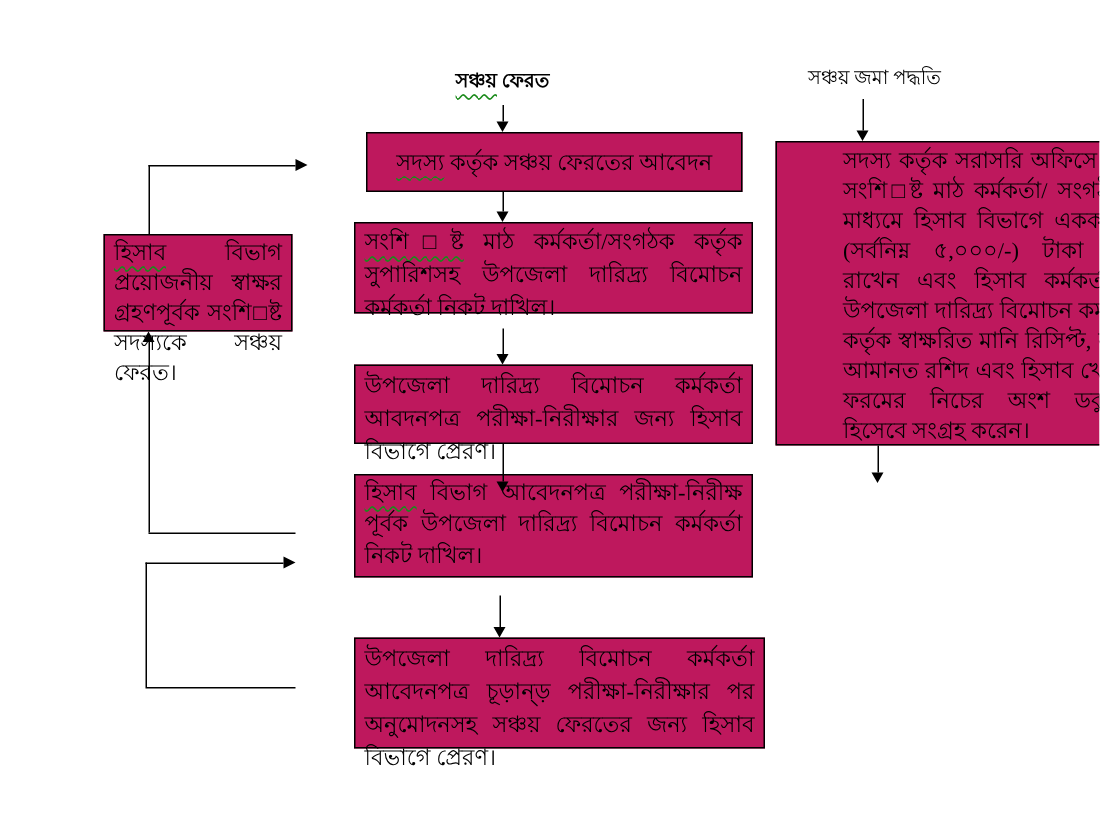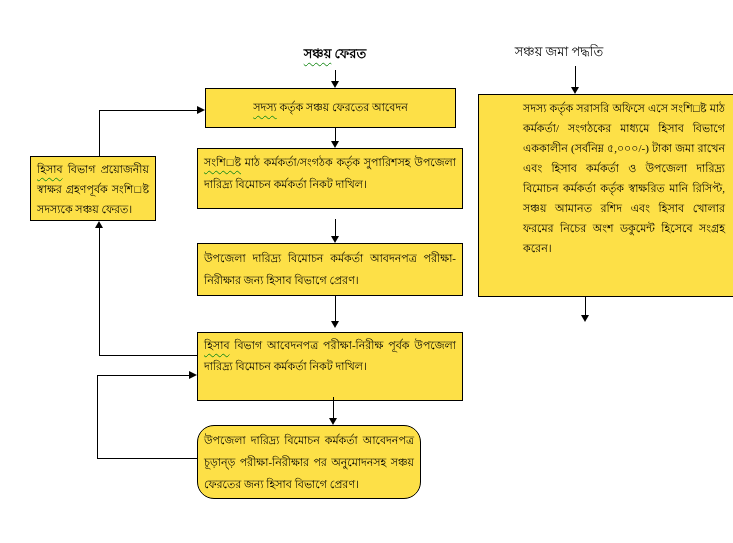--- a/index.html
+++ b/index.html
@@ -2,23 +2,23 @@
 <html><head>
 <meta charset="utf-8">
 <style>
   html,body{margin:0;padding:0;background:#fff;}
   #screen{
     position:relative;width:733px;height:543px;background:#ffffff;
     font-family:"Liberation Serif","DejaVu Serif",serif;
     color:#000;overflow:hidden;
   }
   .fbox{
-    position:absolute;border:1px solid #000;background:#fde047;
-    font-size:11px;box-sizing:border-box;
-    text-align:justify;text-justify:inter-word;
+    position:absolute;border:1px solid #000;background:#be185d;
+    font-size:15px;box-sizing:border-box;
+    text-align:justify;text-justify:inter-word;margin-left:39px;
   }
   .fbox .inner{padding:2px 6px;}
   .ttl{position:absolute;font-size:13px;text-align:center;}
   .bold{font-weight:bold;}
   .sq{
     text-decoration-line:underline;
     text-decoration-style:wavy;
     text-decoration-color:#1a8a1a;
     text-decoration-thickness:1px;
     text-underline-offset:4px;
@@ -30,39 +30,39 @@
   .ah-up{border-left:4px solid transparent;border-right:4px solid transparent;border-bottom:7px solid #000;}
   .ah-right{border-top:4px solid transparent;border-bottom:4px solid transparent;border-left:8px solid #000;}
 </style>
 </head>
 <body>
 
 <div id="screen">
 
   <div class="ttl bold" style="left:235px;top:44px;width:200px;"><span class="sq">সঞ্চয়</span><span> ফেরত</span></div>
 
-  <div class="ttl" style="left:459px;top:42px;width:200px;"><span>সঞ্চয় জমা পদ্ধতি</span></div>
+  <div class="ttl" style="left:483px;top:42px;width:200px;"><span>সঞ্চয় জমা পদ্ধতি</span></div>
 
   <div class="fbox" style="left:205px;top:88px;width:251px;height:40px;text-align:center;display:flex;align-items:center;justify-content:center;">
     <div class="inner"><span class="sq">সদস্য</span><span> কর্তৃক সঞ্চয় ফেরতের আবেদন</span></div>
   </div>
 
   <div class="fbox" style="left:197px;top:148px;width:266px;height:61px;line-height:22px;">
     <div class="inner"><span class="sq">সংশি□ষ্ট</span><span> মাঠ কর্মকর্তা/সংগঠক কর্তৃক সুপারিশসহ উপজেলা দারিদ্র্য বিমোচন কর্মকর্তা নিকট দাখিল।</span></div>
   </div>
 
   <div class="fbox" style="left:197px;top:243px;width:266px;height:53px;line-height:22px;">
     <div class="inner" style="padding:3px 6px;"><span>উপজেলা দারিদ্র্য বিমোচন কর্মকর্তা আবদনপত্র পরীক্ষা-নিরীক্ষার জন্য হিসাব বিভাগে প্রেরণ।</span></div>
   </div>
 
-  <div class="fbox" style="left:197px;top:332px;width:266px;height:69px;line-height:21px;">
+  <div class="fbox" style="left:197px;top:316px;width:266px;height:69px;line-height:21px;">
     <div class="inner"><span class="sq">হিসাব</span><span> বিভাগ আবেদনপত্র পরীক্ষা-নিরীক্ষ পূর্বক উপজেলা দারিদ্র্য বিমোচন কর্মকর্তা নিকট দাখিল।</span></div>
   </div>
 
-  <div class="fbox" style="left:197px;top:425px;width:224px;height:74px;line-height:22px;border-radius:17px;">
+  <div class="fbox" style="left:197px;top:425px;width:274px;height:74px;line-height:22px;">
     <div class="inner" style="padding:3px 6px;"><span>উপজেলা দারিদ্র্য বিমোচন কর্মকর্তা আবেদনপত্র চূড়ান্ড় পরীক্ষা-নিরীক্ষার পর অনুমোদনসহ সঞ্চয় ফেরতের জন্য হিসাব বিভাগে প্রেরণ।</span></div>
   </div>
 
   <div class="fbox" style="left:30px;top:156px;width:126px;height:65px;line-height:20px;">
     <div class="inner"><span class="sq">হিসাব</span><span> বিভাগ প্রয়োজনীয় স্বাক্ষর গ্রহণপূর্বক সংশি□ষ্ট সদস্যকে সঞ্চয় ফেরত।</span></div>
   </div>
 
   <div class="fbox" style="left:478px;top:94px;width:256px;height:203px;line-height:20px;padding-left:36px;">
     <div class="inner" style="padding:3px 8px;"><span>সদস্য কর্তৃক সরাসরি অফিসে এসে সংশি□ষ্ট মাঠ কর্মকর্তা/ সংগঠকের মাধ্যমে হিসাব বিভাগে এককালীন (সর্বনিম্ন ৫,০০০/-) টাকা জমা রাখেন এবং হিসাব কর্মকর্তা ও উপজেলা দারিদ্র্য বিমোচন কর্মকর্তা কর্তৃক স্বাক্ষরিত মানি রিসিপ্ট, সঞ্চয় আমানত রশিদ এবং হিসাব খোলার ফরমের নিচের অংশ ডকুমেন্ট হিসেবে সংগ্রহ করেন।</span></div>
   </div>

